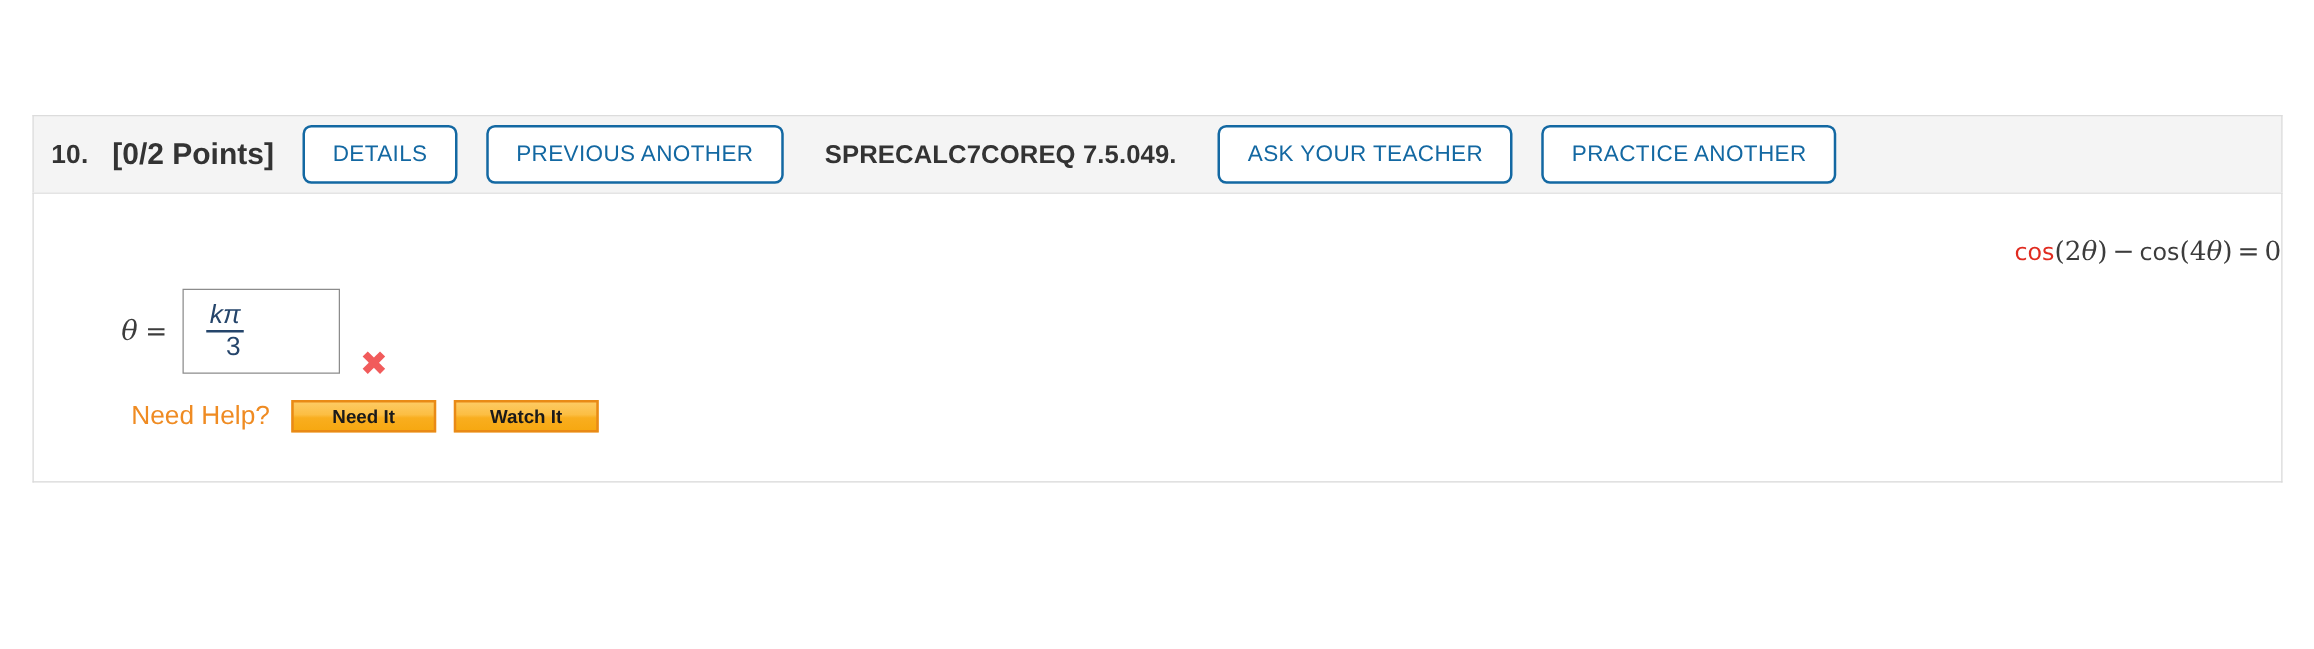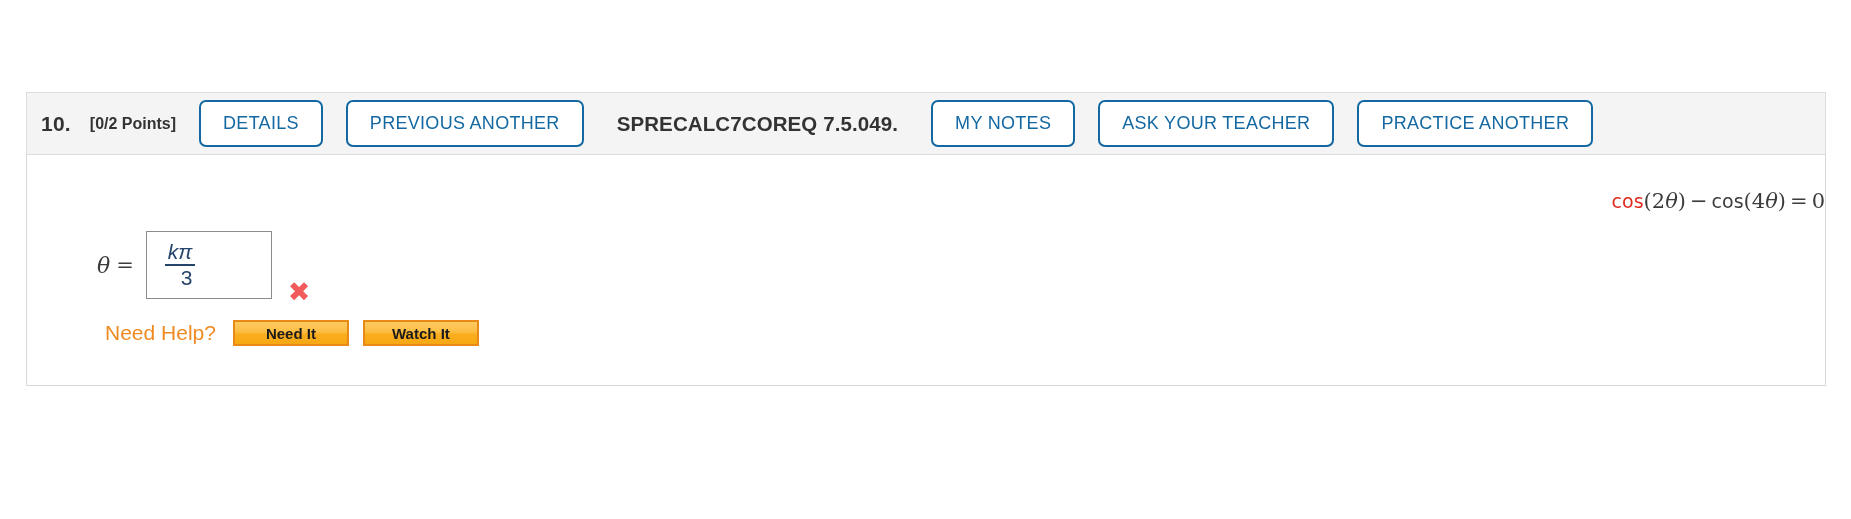--- a/index.html
+++ b/index.html
@@ -39,21 +39,21 @@
   }
 
   .q-number {
     font-size: 21px;
     font-weight: bold;
     color: #333333;
     white-space: nowrap;
     letter-spacing: 0.2px;
   }
   .q-points {
-    font-size: 16px;
+    font-size: 24px;
     font-weight: bold;
     color: #333333;
     white-space: nowrap;
     margin-left: -4px;
   }
 
   .hdr-btn {
     display: inline-flex;
     align-items: center;
     justify-content: center;
@@ -208,21 +208,20 @@
     <div class="q-header">
 
       <span class="q-number">10.</span>
       <span class="q-points">[0/2 Points]</span>
 
       <button class="hdr-btn">DETAILS</button>
       <button class="hdr-btn">PREVIOUS ANOTHER</button>
 
       <span class="q-id">SPRECALC7COREQ 7.5.049.</span>
 
-      <button class="hdr-btn">MY NOTES</button>
       <button class="hdr-btn">ASK YOUR TEACHER</button>
       <button class="hdr-btn">PRACTICE ANOTHER</button>
     </div>
 
     <div class="q-body">
 
 
       <div class="equation">
         <span class="fn-red">cos</span><span>(2</span><span class="var">θ</span><span>)</span><span class="op">−</span><span class="fn-dark">cos</span><span>(4</span><span class="var">θ</span><span>)</span><span class="op">=</span><span>0</span>
       </div>

